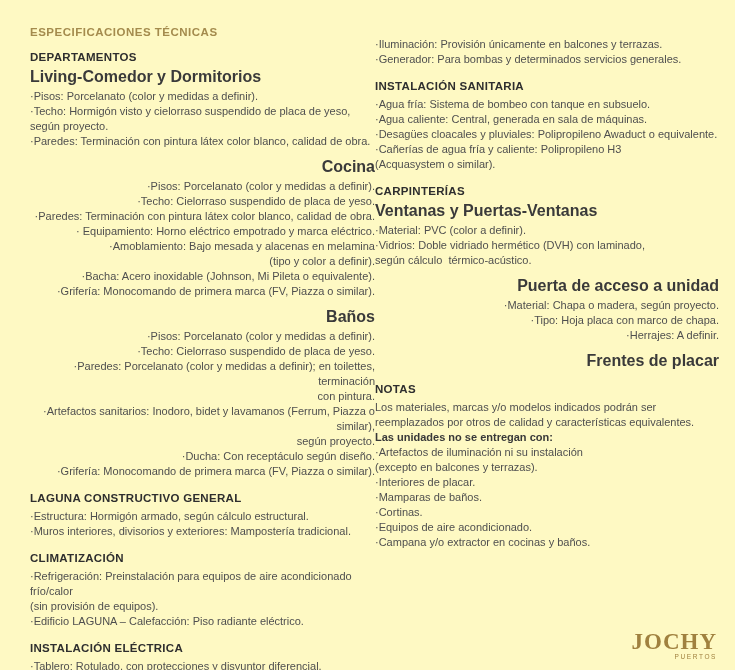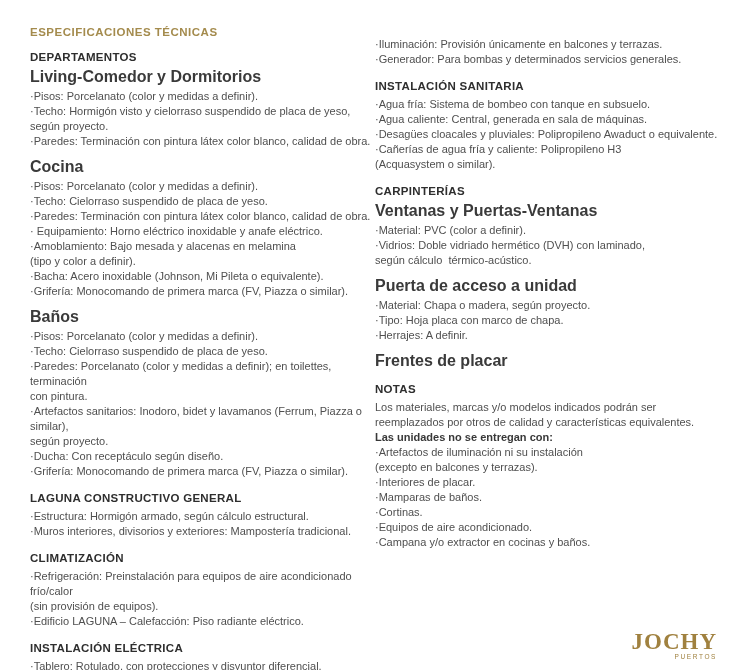--- a/index.html
+++ b/index.html
@@ -1,20 +1,20 @@
 <!DOCTYPE html>
 <html><head>
 <meta charset="utf-8">
 <style>
   html,body { margin:0; padding:0; background:#e8e8e8; }
   .page {
     position:relative;
     width:735px; height:670px;
     margin:0 auto;
-    background:#ffffff;
+    background:#fef9c3;
     box-sizing:border-box;
     padding:26px 16px 0 30px;
     font-family:"Liberation Sans", sans-serif;
     color:#4f4f4f;
     overflow:hidden;
   }
   .columns { display:flex; }
   .col { box-sizing:border-box; }
   .col-left  { width:345px; flex:0 0 345px; }
   .col-right { width:344px; flex:0 0 344px; padding-top:11px; }
@@ -26,21 +26,21 @@
     color:#A48B4D;
   }
   .section { margin:0; }
   .section + .section { margin-top:13px; }
   .section-heading {
     margin:0 0 5px 0;
     font-size:11.5px; font-weight:bold;
     letter-spacing:0.3px;
     color:#2e2e2e;
   }
-  .group + .group { margin-top:9px; }
+  .group + .group { margin-top:9px;text-align:right; }
   .subheading {
     margin:0 0 3px 0;
     font-size:16px; font-weight:600;
     color:#3a3a3a;
   }
   .line {
     font-size:11px;
     line-height:15px;
     color:#4f4f4f;
     white-space:pre-wrap;
@@ -81,21 +81,21 @@
             <div class="line">·Pisos: Porcelanato (color y medidas a definir).</div>
             <div class="line">·Techo: Hormigón visto y cielorraso suspendido de placa de yeso,</div>
             <div class="line">según proyecto.</div>
             <div class="line">·Paredes: Terminación con pintura látex color blanco, calidad de obra.</div>
           </div>
           <div class="group">
             <h3 class="subheading">Cocina</h3>
             <div class="line">·Pisos: Porcelanato (color y medidas a definir).</div>
             <div class="line">·Techo: Cielorraso suspendido de placa de yeso.</div>
             <div class="line">·Paredes: Terminación con pintura látex color blanco, calidad de obra.</div>
-            <div class="line">· Equipamiento: Horno eléctrico inoxidable y anafe eléctrico.</div>
+            <div class="line">· Equipamiento: Horno eléctrico empotrado y marca eléctrico.</div>
             <div class="line">·Amoblamiento: Bajo mesada y alacenas en melamina</div>
             <div class="line">(tipo y color a definir).</div>
             <div class="line">·Bacha: Acero inoxidable (Johnson, Mi Pileta o equivalente).</div>
             <div class="line">·Grifería: Monocomando de primera marca (FV, Piazza o similar).</div>
           </div>
           <div class="group">
             <h3 class="subheading">Baños</h3>
             <div class="line">·Pisos: Porcelanato (color y medidas a definir).</div>
             <div class="line">·Techo: Cielorraso suspendido de placa de yeso.</div>
             <div class="line">·Paredes: Porcelanato (color y medidas a definir); en toilettes, terminación</div>

